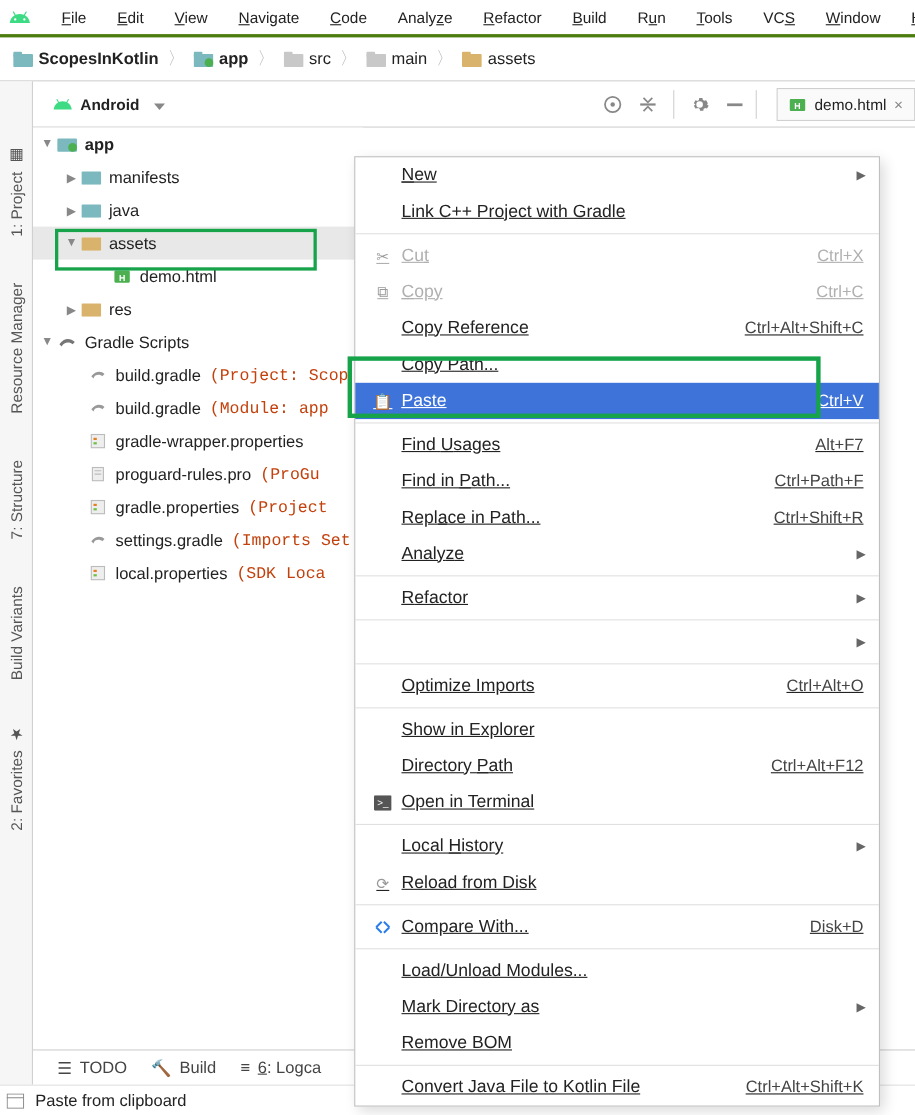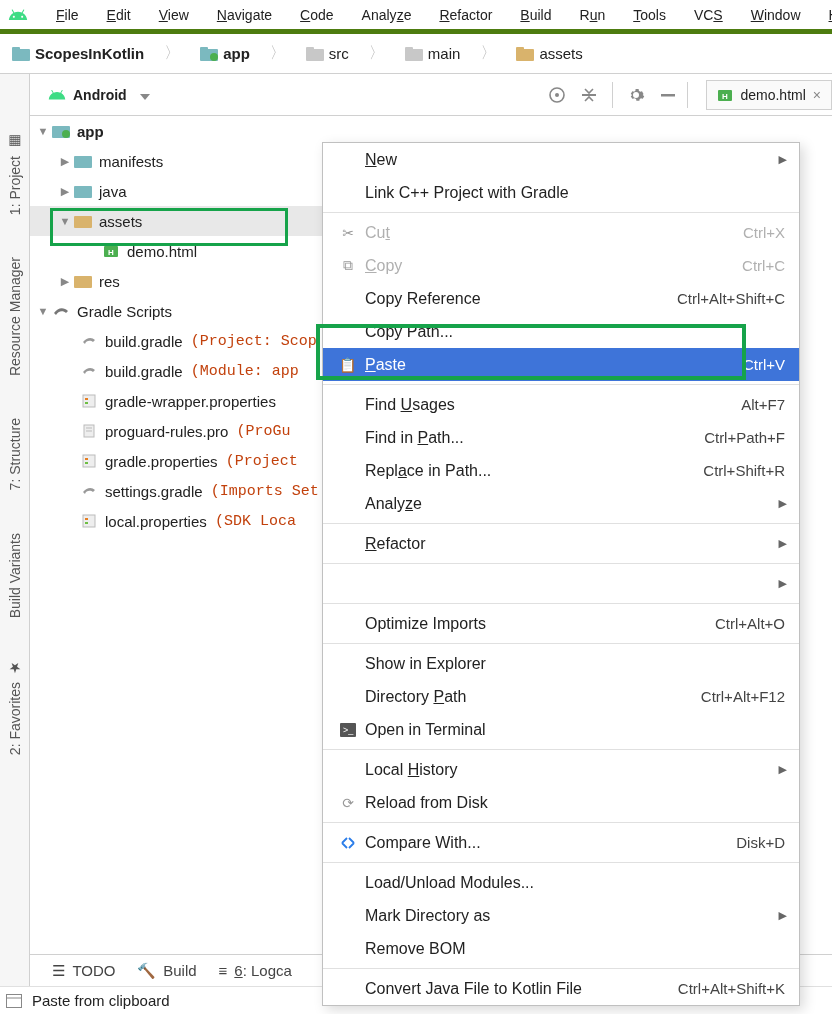--- a/index.html
+++ b/index.html
@@ -1,25 +1,25 @@
 <!DOCTYPE html>
 <html><head>
   <meta charset="utf-8">
   <style>
     * { margin:0; padding:0; box-sizing:border-box; font-family:"Segoe UI",Arial,sans-serif; }
     body { width:832px; height:1014px; background:#fff; color:#222; font-size:14px; overflow:hidden; position:relative; }
 
     
-    .menubar { height:34px; display:flex; align-items:center; padding:0 8px; gap:12px; border-bottom:5px solid #4d7c0f; }
+    .menubar { height:34px; display:flex; align-items:center; padding:0 8px; gap:12px; border-bottom:3px solid #4d7c0f; }
     .android-logo { width:22px; height:22px; display:flex; align-items:center; justify-content:center; margin-right:8px; }
     .menu-item { padding:4px 8px; cursor:default; }
     .menu-item u { text-decoration:underline; }
 
     
-    .breadcrumb { height:40px; display:flex; align-items:center; padding:0 12px; gap:18px; border-bottom:1px solid #d0d0d0; }
+    .breadcrumb { height:40px; display:flex; align-items:center; padding:0 12px; gap:6px; border-bottom:1px solid #d0d0d0; }
     .bc-seg { display:flex; align-items:center; gap:5px; font-weight:400; font-size:15px; }
     .bc-seg.bold { font-weight:700; }
     .bc-sep { color:#bbb; font-size:16px; margin:0 2px; }
 
     
     .panel-header { height:42px; display:flex; align-items:center; padding-left:48px; border-bottom:1px solid #d0d0d0; }
     .panel-title { display:flex; align-items:center; gap:7px; font-weight:600; }
     .chev-down::after { content:""; display:inline-block; width:0;height:0; border-left:5px solid transparent; border-right:5px solid transparent; border-top:6px solid #888; margin-left:6px; }
     .panel-spacer { flex:1; }
     .panel-actions { display:flex; align-items:center; gap:14px; padding-right:10px; color:#777; }
@@ -39,21 +39,21 @@
     .arrow.open::before { content:"▼"; }
     .arrow.closed::before { content:"▶"; }
     .ticon { width:18px; height:18px; display:inline-flex; align-items:center; justify-content:center; margin-right:5px; }
     .label-bold { font-weight:700; }
     .label-dim { color:#c2410c;font-family:Liberation Mono, monospace; }
     .tree-row.selected { background:#e8e8e8; }
     .highlight-box { position:absolute; border:3px solid #16a34a; pointer-events:none; }
 
     
     .ctx { position:absolute; left:322px; top:142px; width:478px; background:#fff; border:1px solid #c0c0c0; box-shadow:4px 4px 12px rgba(0,0,0,.15); z-index:10; }
-    .ctx-row { height:33px; display:flex; align-items:center; padding:0 14px; position:relative; }
+    .ctx-row { height:33px; display:flex; align-items:center; padding:0 14px; position:relative;text-decoration:underline; }
     .ctx-row .icon { width:22px; display:flex; align-items:center; justify-content:center; color:#999; }
     .ctx-row .lbl { flex:1; padding-left:6px; font-size:16px; }
     .ctx-row .lbl u { text-decoration:underline; }
     .ctx-row .shortcut { color:#444; font-size:15px; }
     .ctx-row.disabled { color:#b0b0b0; }
     .ctx-row.disabled .shortcut { color:#b0b0b0; }
     .ctx-row.hl { background:#3e74d9; color:#fff; }
     .ctx-row.hl .shortcut { color:#fff; }
     .ctx-sep { height:1px; background:#e0e0e0; margin:3px 0; }
     .sub-arrow { position:absolute; right:12px; color:#666; font-size:11px; }

